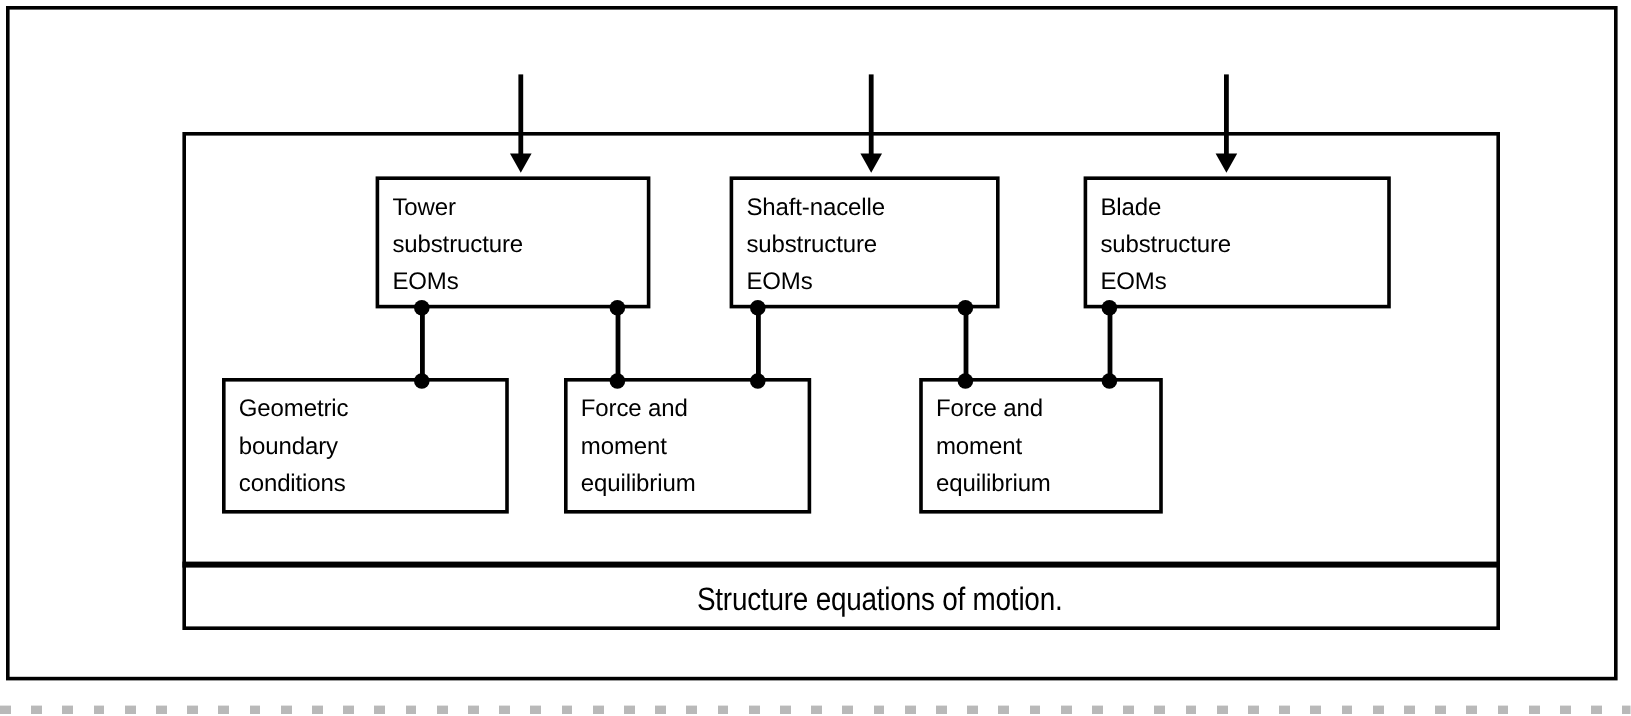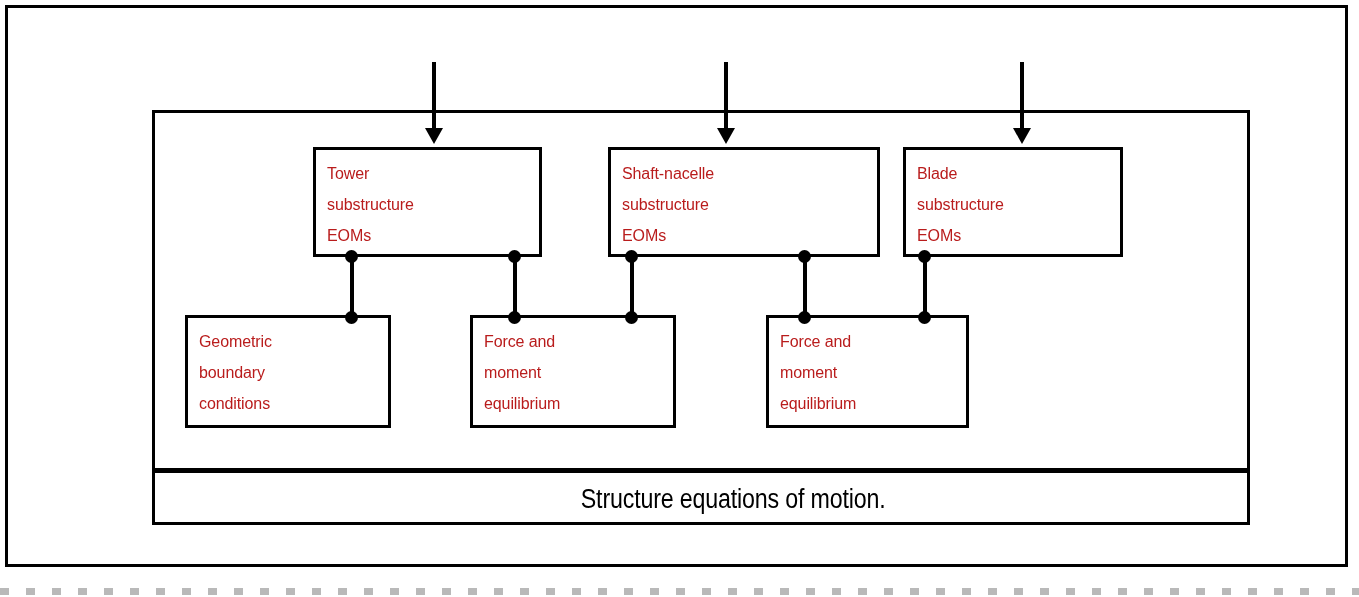--- a/index.html
+++ b/index.html
@@ -71,33 +71,33 @@
   
   .node {
     position: absolute;
     border: 3px solid #000000;
     box-sizing: border-box;
     background: #ffffff;
     padding: 8px 0 0 11px;
   }
   .node-label {
     font-family: "Liberation Sans", sans-serif;
-    font-size: 16px;
+    font-size: 20px;
     line-height: 31px;
-    color: #b91c1c;
+    color: #000000;
     white-space: pre-line;
     letter-spacing: -0.1px;
   }
 
   
   #node-tower        { left: 313px; top: 147px; width: 229px; height: 110px; }
-  #node-shaft        { left: 608px; top: 147px; width: 272px; height: 110px; }
-  #node-blade        { left: 903px; top: 147px; width: 220px; height: 110px; }
-  
-  #node-geometric    { left: 185px; top: 315px; width: 206px; height: 113px; }
+  #node-shaft        { left: 608px; top: 147px; width: 225px; height: 110px; }
+  #node-blade        { left: 903px; top: 147px; width: 256px; height: 110px; }
+  
+  #node-geometric    { left: 185px; top: 315px; width: 239px; height: 113px; }
   #node-force-1      { left: 470px; top: 315px; width: 206px; height: 113px; }
   #node-force-2      { left: 766px; top: 315px; width: 203px; height: 113px; }
 
   
   .arrow {
     position: absolute;
     width: 4px;
     background: #000000;
   }
   .arrow-head {

